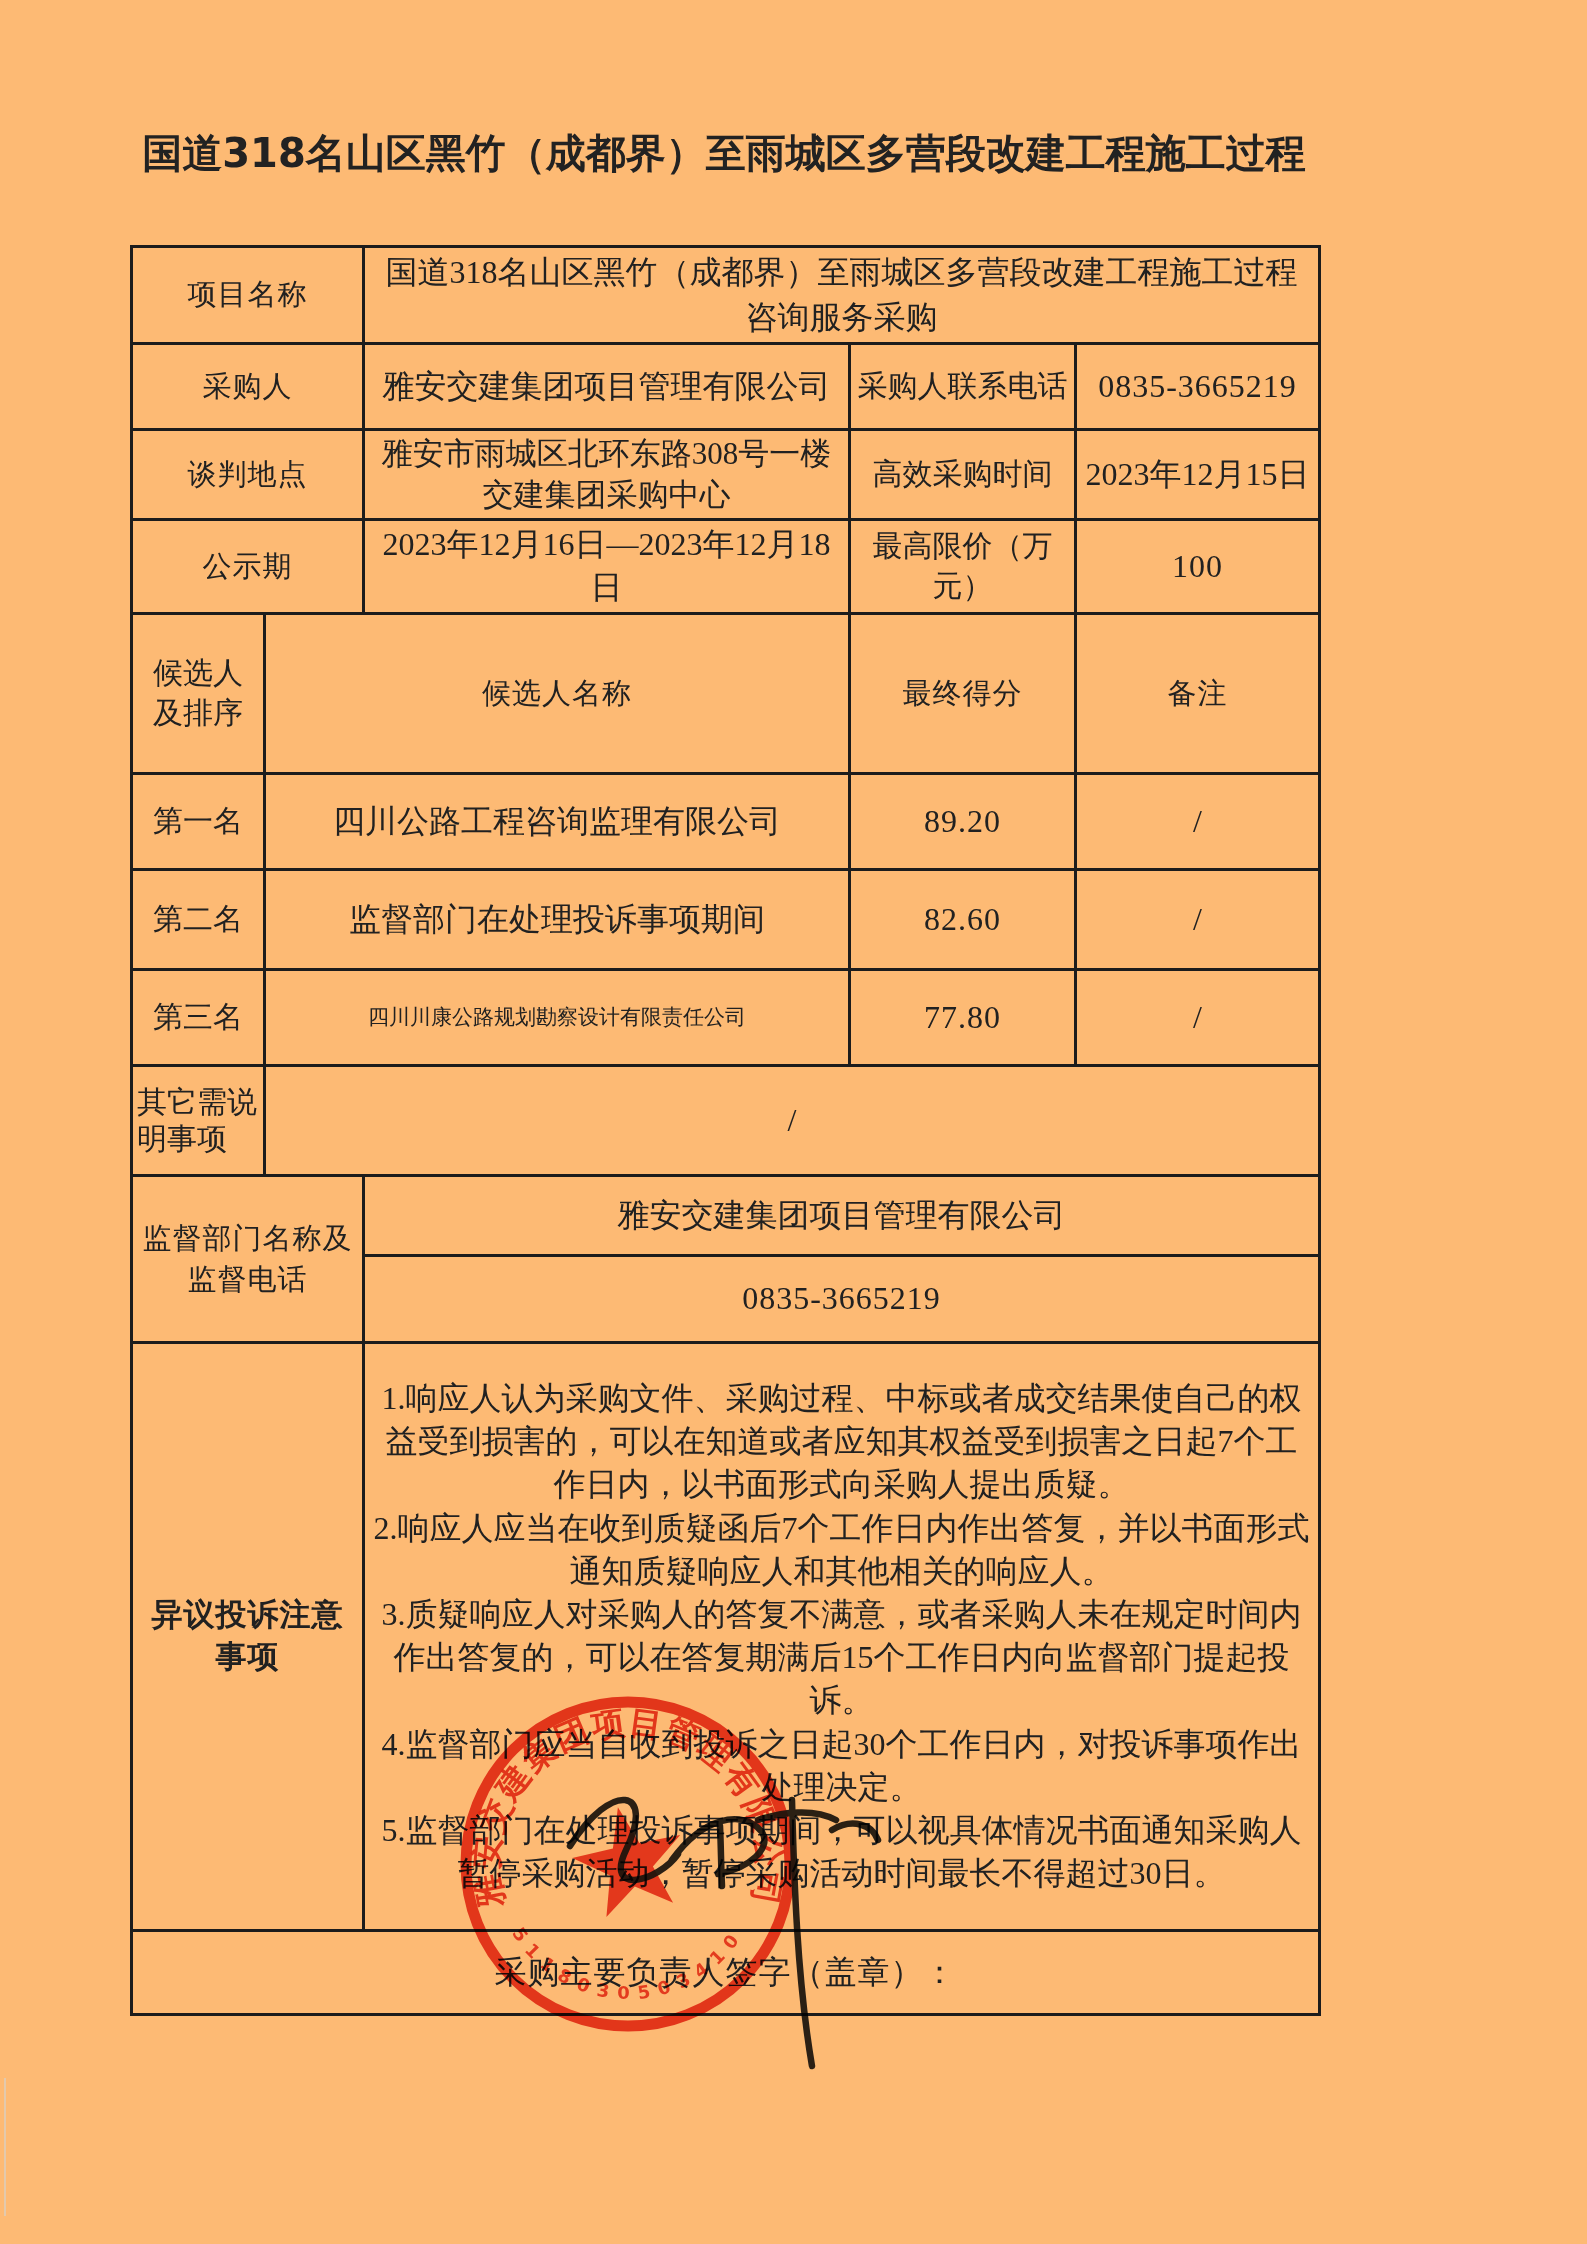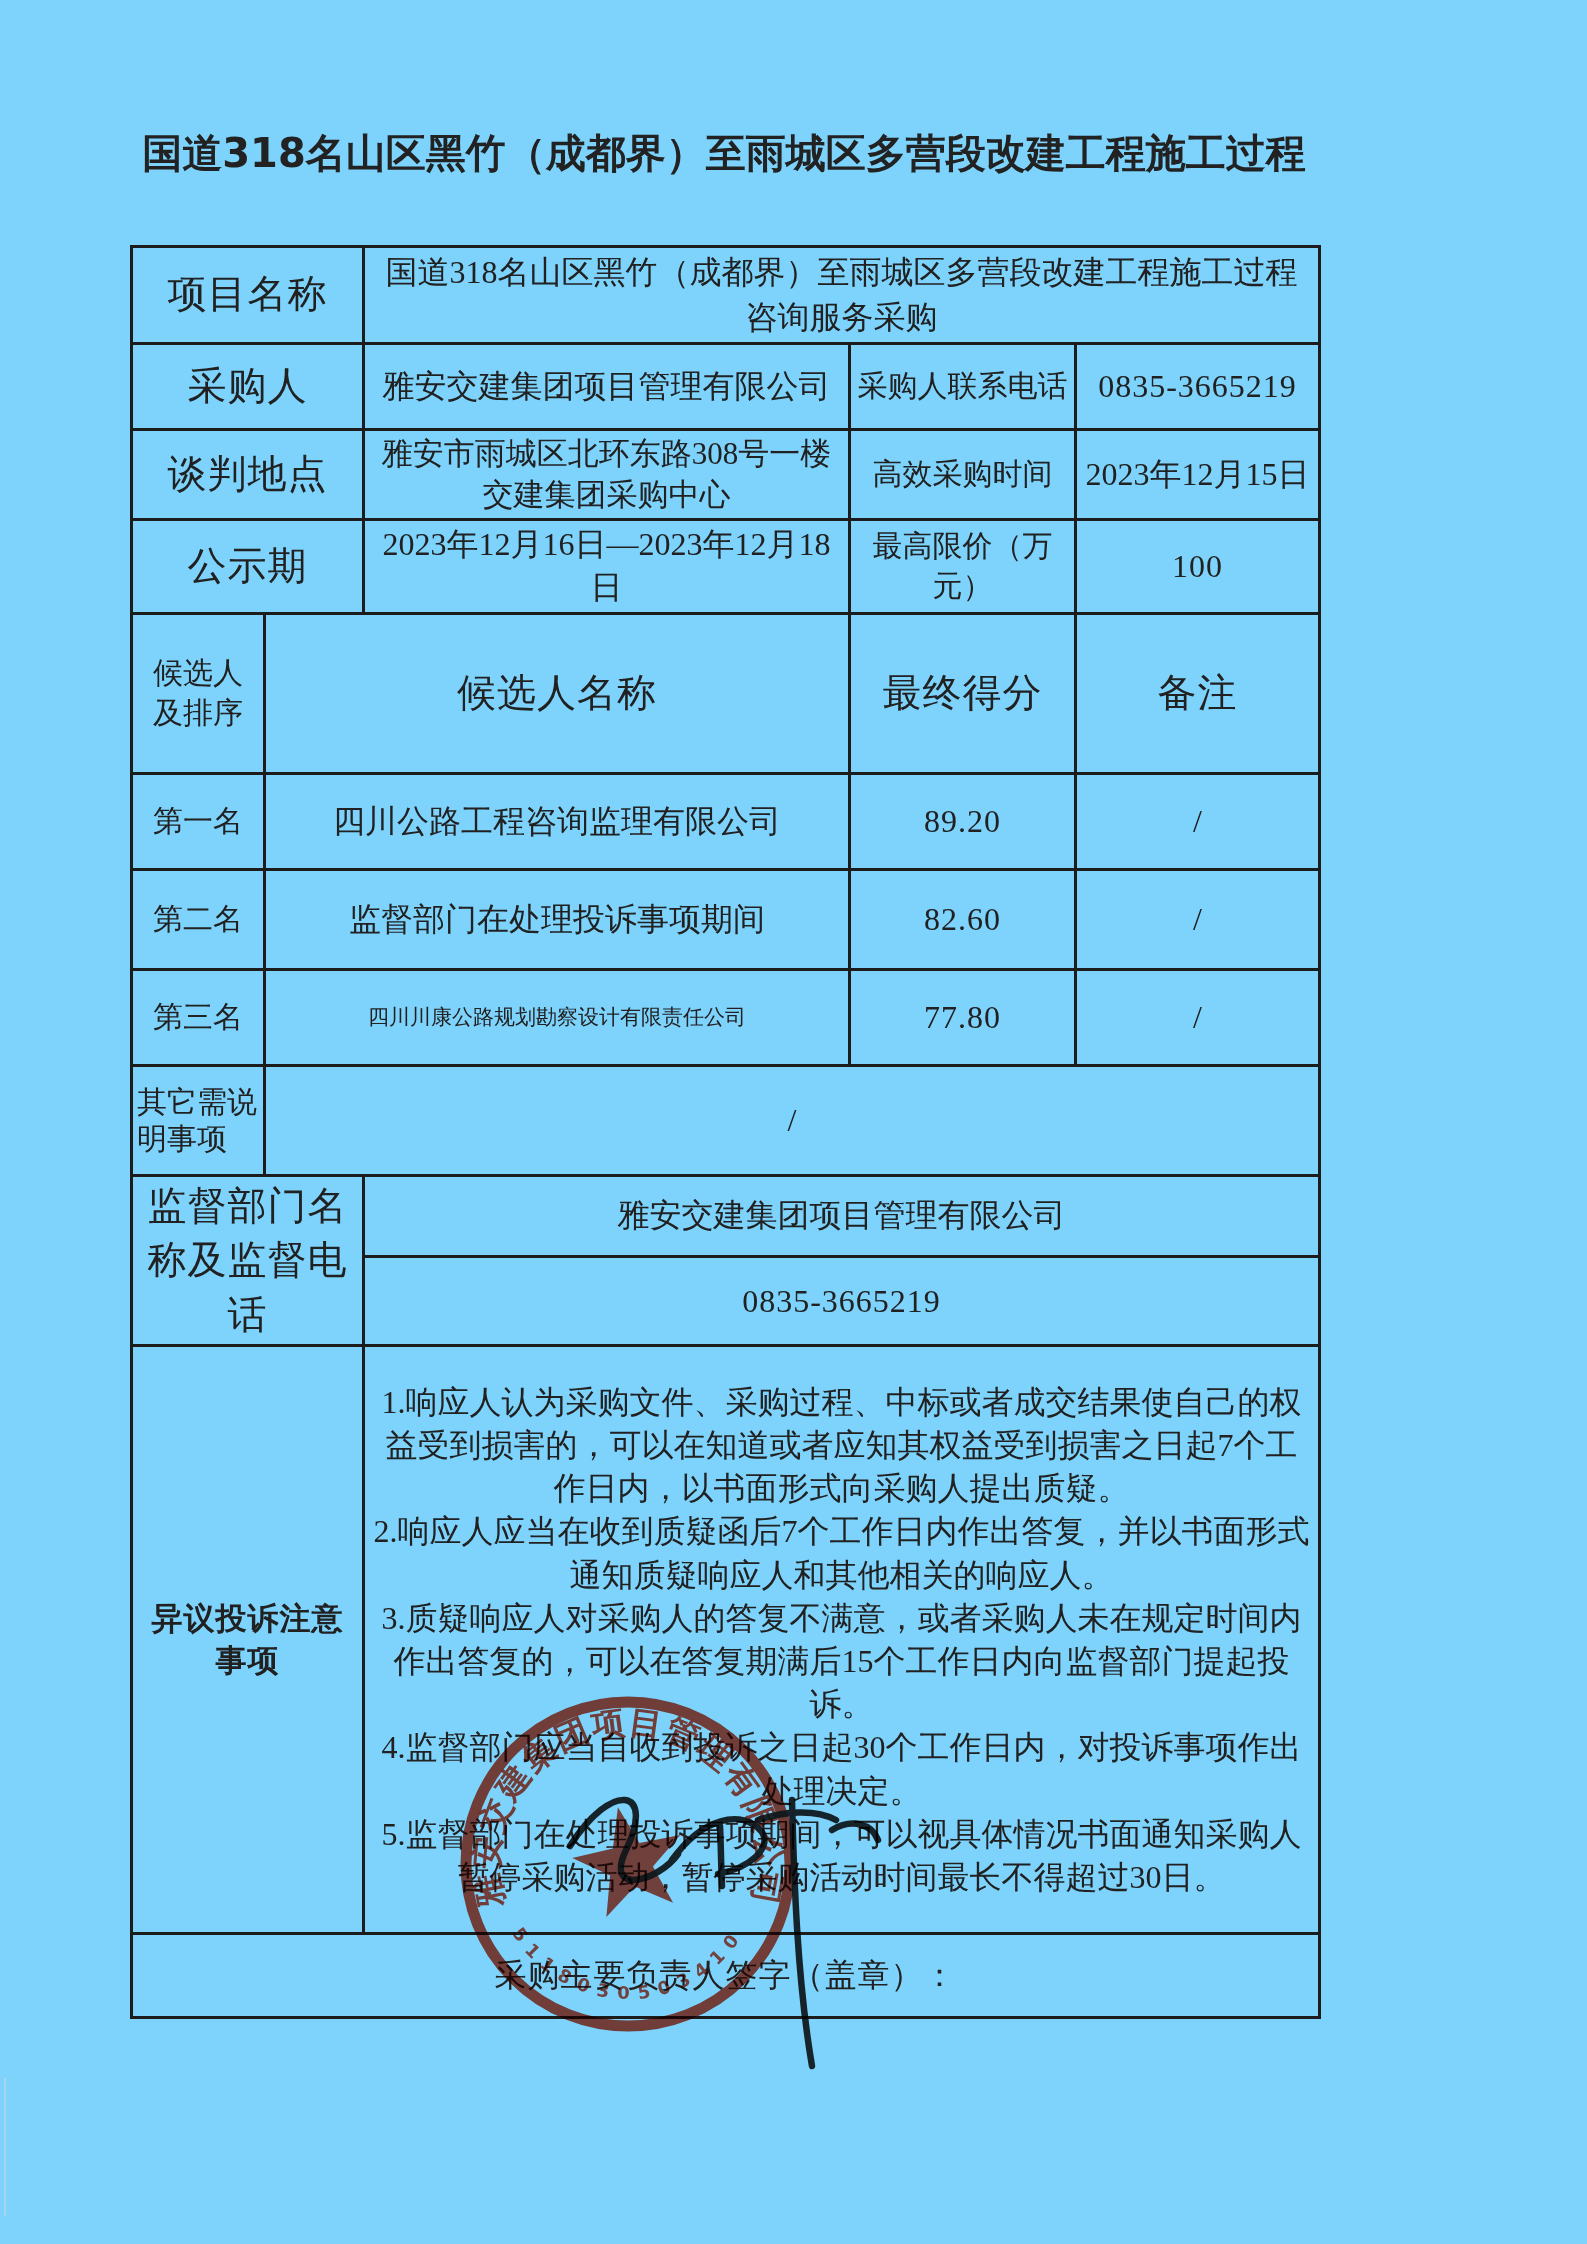--- a/index.html
+++ b/index.html
@@ -1,37 +1,37 @@
 <!DOCTYPE html>
 <html lang="zh"><head>
 <meta charset="utf-8">
 <style>
   html,body{margin:0;padding:0;background:#ffffff;}
   .page{
-    position:relative;width:1587px;height:2244px;background:#7dd3fc;
+    position:relative;width:1587px;height:2244px;background:#fdba74;
     font-family:"Liberation Serif","DejaVu Serif",serif;color:#1f1f1f;
     overflow:hidden;margin:0 auto;
   }
   .doc-title{
     position:absolute;left:130px;top:128px;width:1188px;
     text-align:center;font-family:"DejaVu Sans","Liberation Sans",sans-serif;
     font-weight:bold;font-size:40px;line-height:1.25;color:#222;
     letter-spacing:0px;
   }
   table.result{
     position:absolute;left:130px;top:245px;width:1188px;
     border-collapse:collapse;table-layout:fixed;
     font-size:32px;color:#212121;
   }
   table.result td{
     border:3px solid #1c1c1c;vertical-align:middle;
     text-align:center;padding:2px 6px;line-height:1.35;
     overflow:hidden;
   }
-  td.lbl{font-size:39px;letter-spacing:1px;margin-top:16px;}
+  td.lbl{font-size:29px;letter-spacing:1px;margin-top:16px;}
   td.lbl-sm{font-size:30px;letter-spacing:0;}
   td.val-left{text-align:left;padding-left:12px;padding-right:8px;}
   td.val-center{text-align:center;margin-top:24px;}
   td.obj-label{font-size:31px;text-align:left;padding-left:8px;letter-spacing:1px;font-weight:bold;}
   td.obj-text{text-align:left;padding:6px 14px 6px 12px;font-size:32px;line-height:1.47;}
   td.sig-cell{text-align:left;padding-left:14px;font-size:32px;letter-spacing:1px;}
   .score{font-family:"Liberation Serif","DejaVu Serif",serif;letter-spacing:1px;}
   .seal-overlay{position:absolute;left:420px;top:1668px;width:500px;height:430px;pointer-events:none;}
   .seal-overlay svg{mix-blend-mode:multiply;}
   .scan-edge{position:absolute;left:4px;top:2078px;width:2px;height:138px;background:#cdd5da;opacity:.55;}

